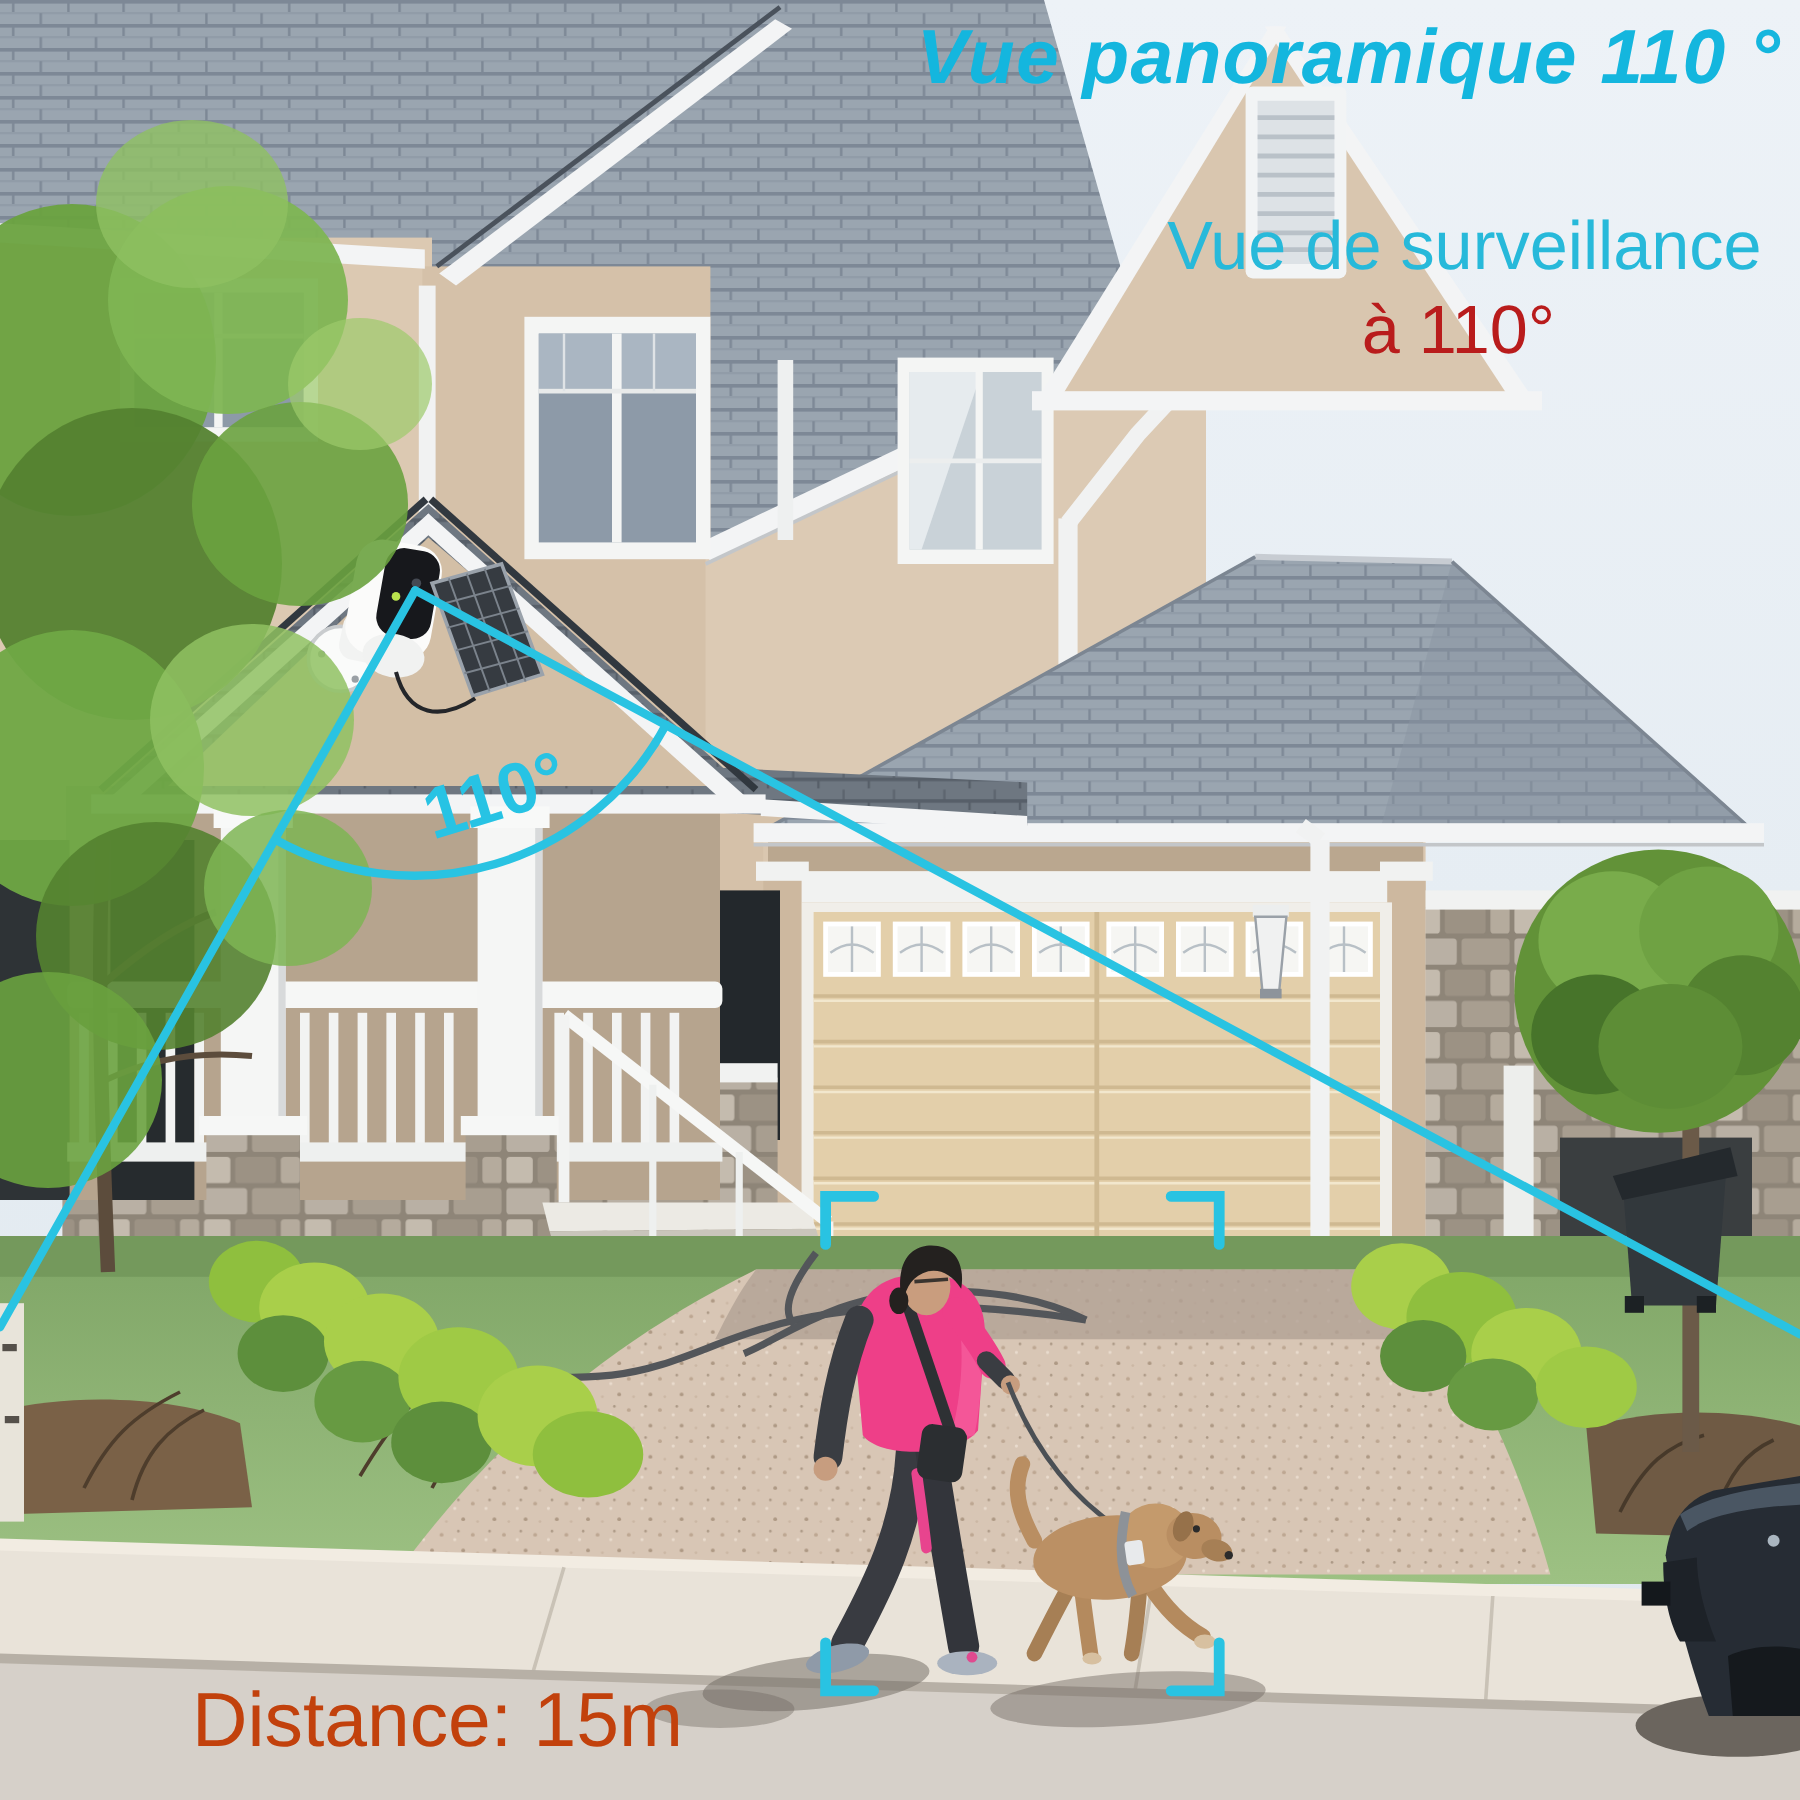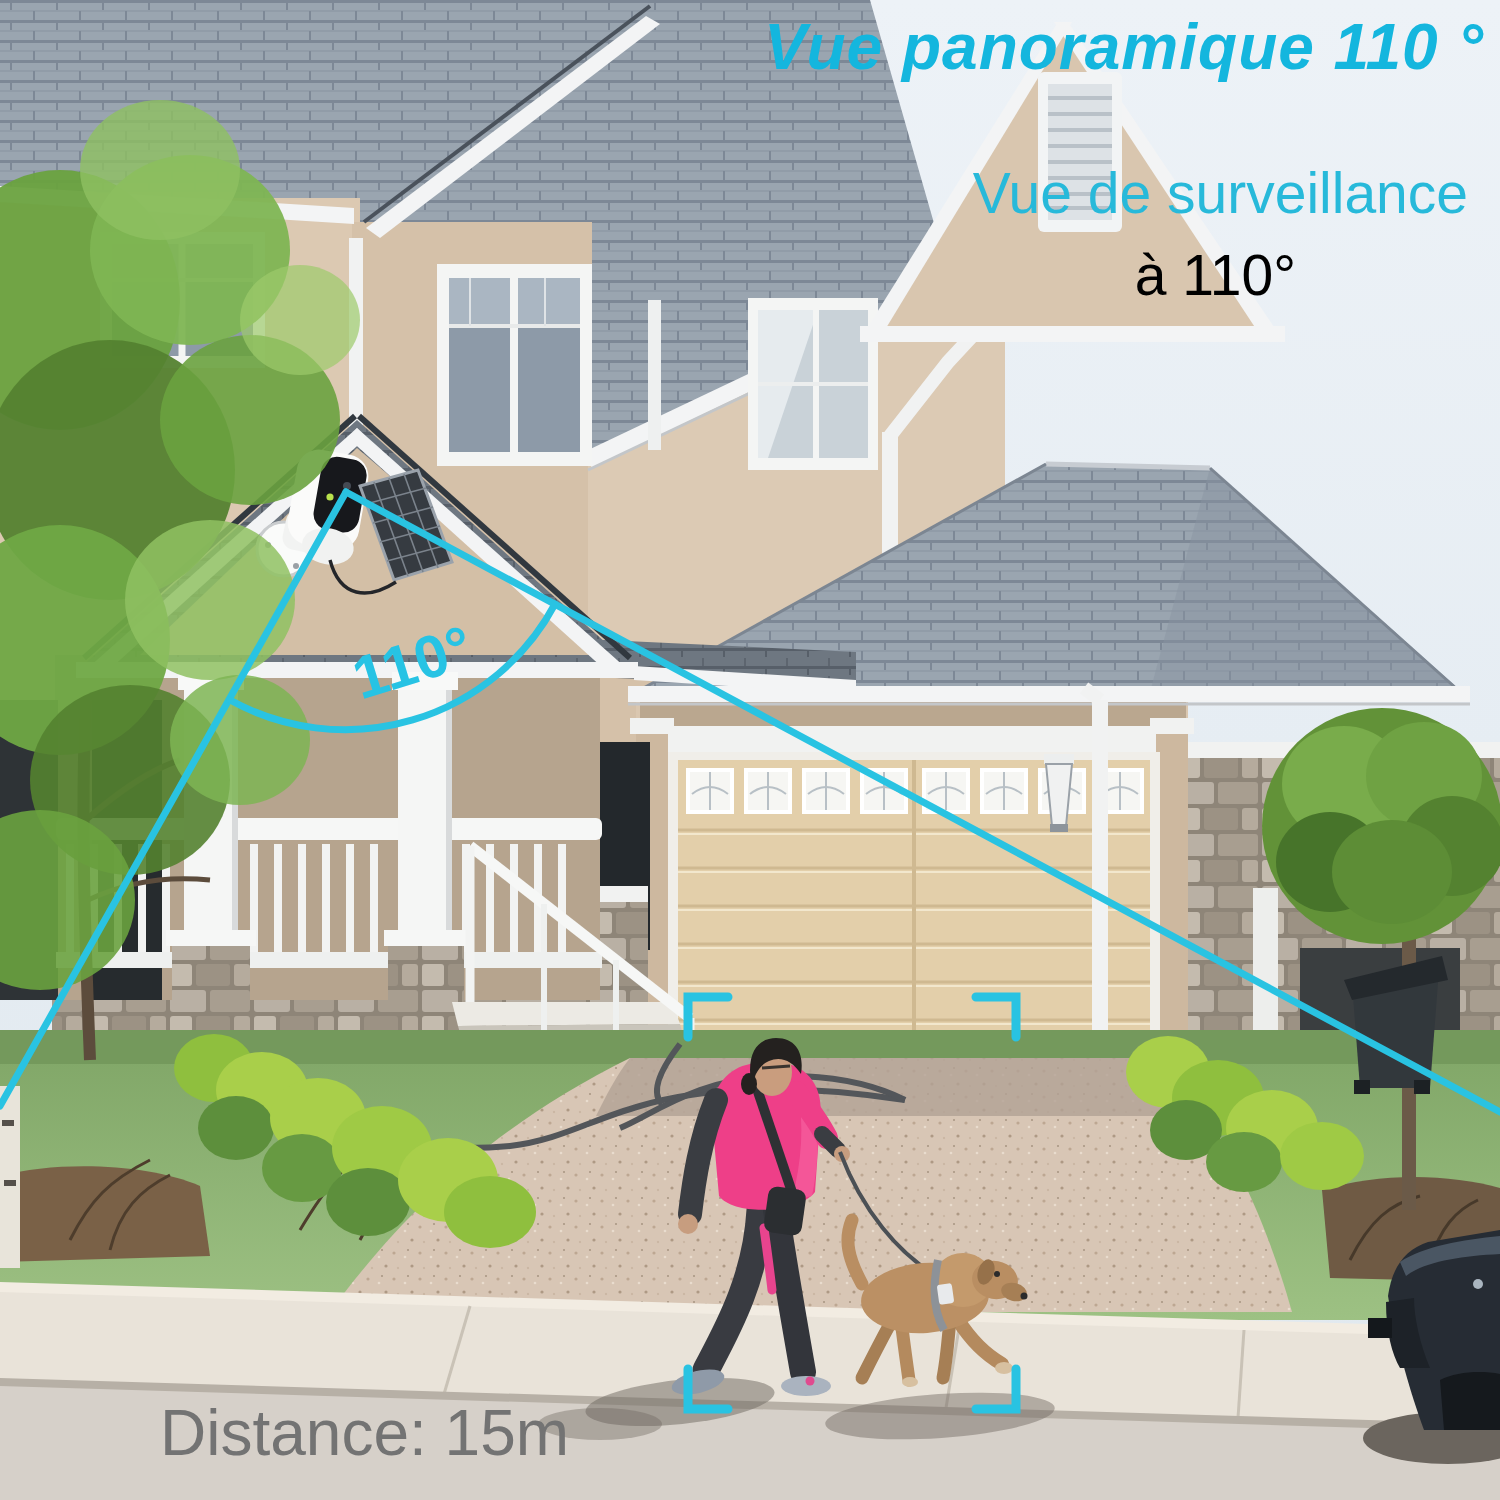--- a/index.html
+++ b/index.html
@@ -3,25 +3,25 @@
 <meta charset="utf-8">
 <style>
   html,body{margin:0;padding:0;background:#fff;}
   #stage{position:relative;width:1500px;height:1500px;overflow:hidden;
          font-family:"Liberation Sans", sans-serif;}
   #stage svg{position:absolute;left:0;top:0;}
   .ann{position:absolute;white-space:nowrap;}
   #headline{top:10px;right:16px;font-size:64px;font-weight:bold;font-style:italic;
             color:#14b6de;letter-spacing:1px;}
   #subline1{top:94px;right:70px;font-size:57px;color:#27b9da;}
-  #subline2{top:160px;right:32px;font-size:57px;color:#27b9da;}
-  #subline3{top:242px;right:204px;font-size:57px;color:#000000;}
+  #subline2{top:172px;right:32px;font-size:57px;color:#27b9da;}
+  #subline3{top:242px;right:204px;font-size:57px;color:#b91c1c;}
   #fovlabel{left:352px;top:628px;font-size:60px;font-weight:bold;color:#27c3e4;
             transform:rotate(-17deg);}
-  #distance{left:160px;top:1396px;font-size:64px;color:#737373;}
+  #distance{left:160px;top:1396px;font-size:64px;color:#c2410c;}
 </style>
 </head>
 <body>
 
 <div id="stage">
 <svg width="1500" height="1500" viewBox="0 0 1500 1500">
 <defs>
   <linearGradient id="skyg" x1="0" y1="0" x2="0" y2="1">
     <stop offset="0" stop-color="#edf2f7"></stop>
           <stop offset="0.5" stop-color="#e6edf3"></stop>

